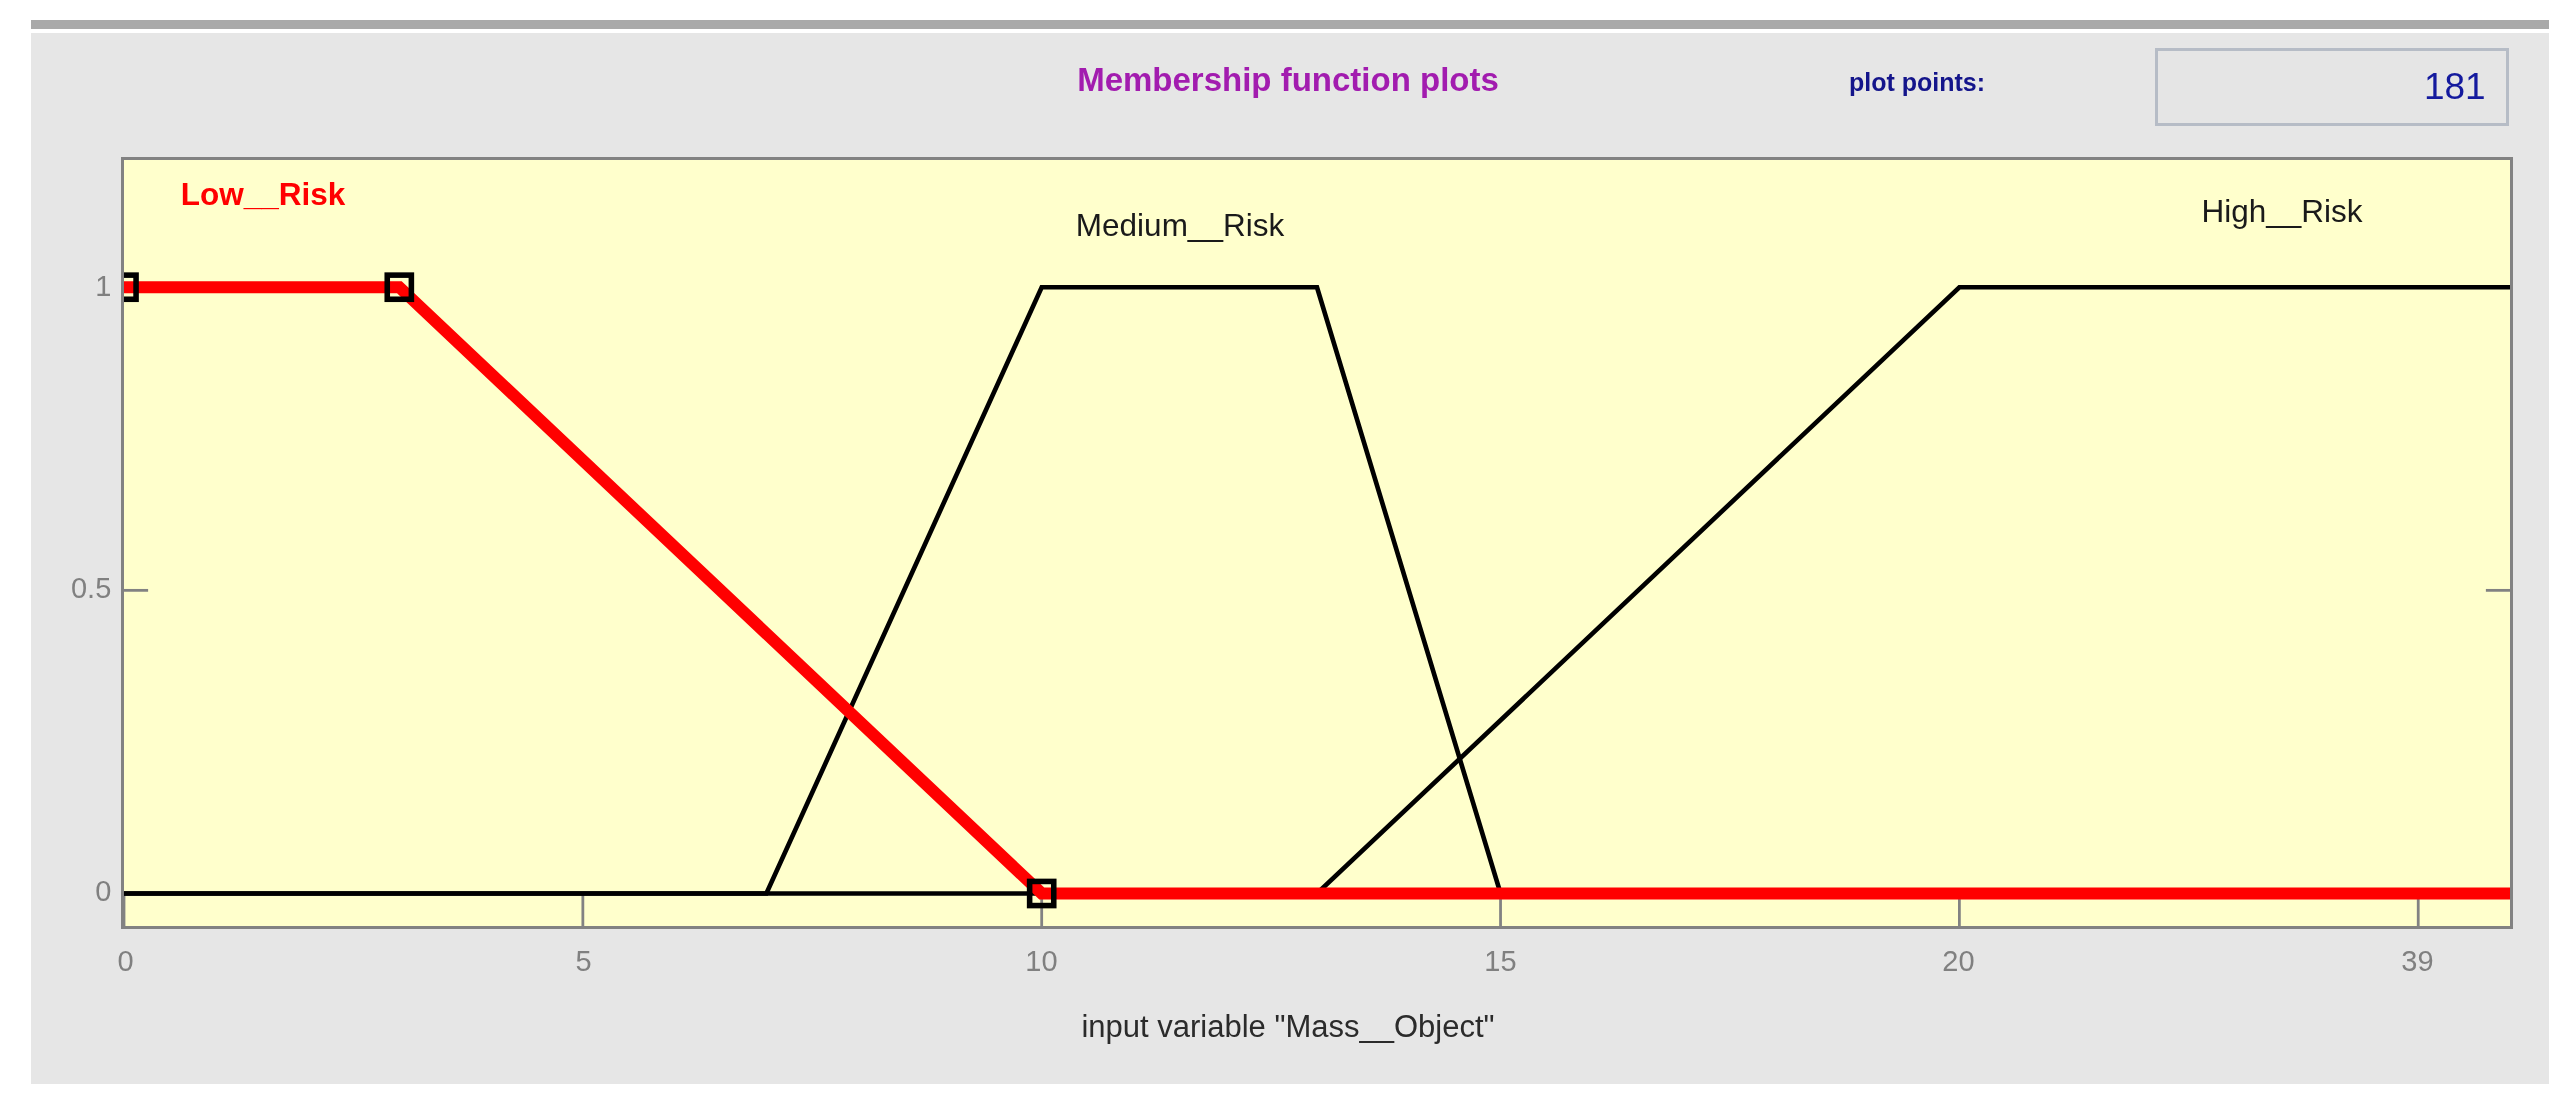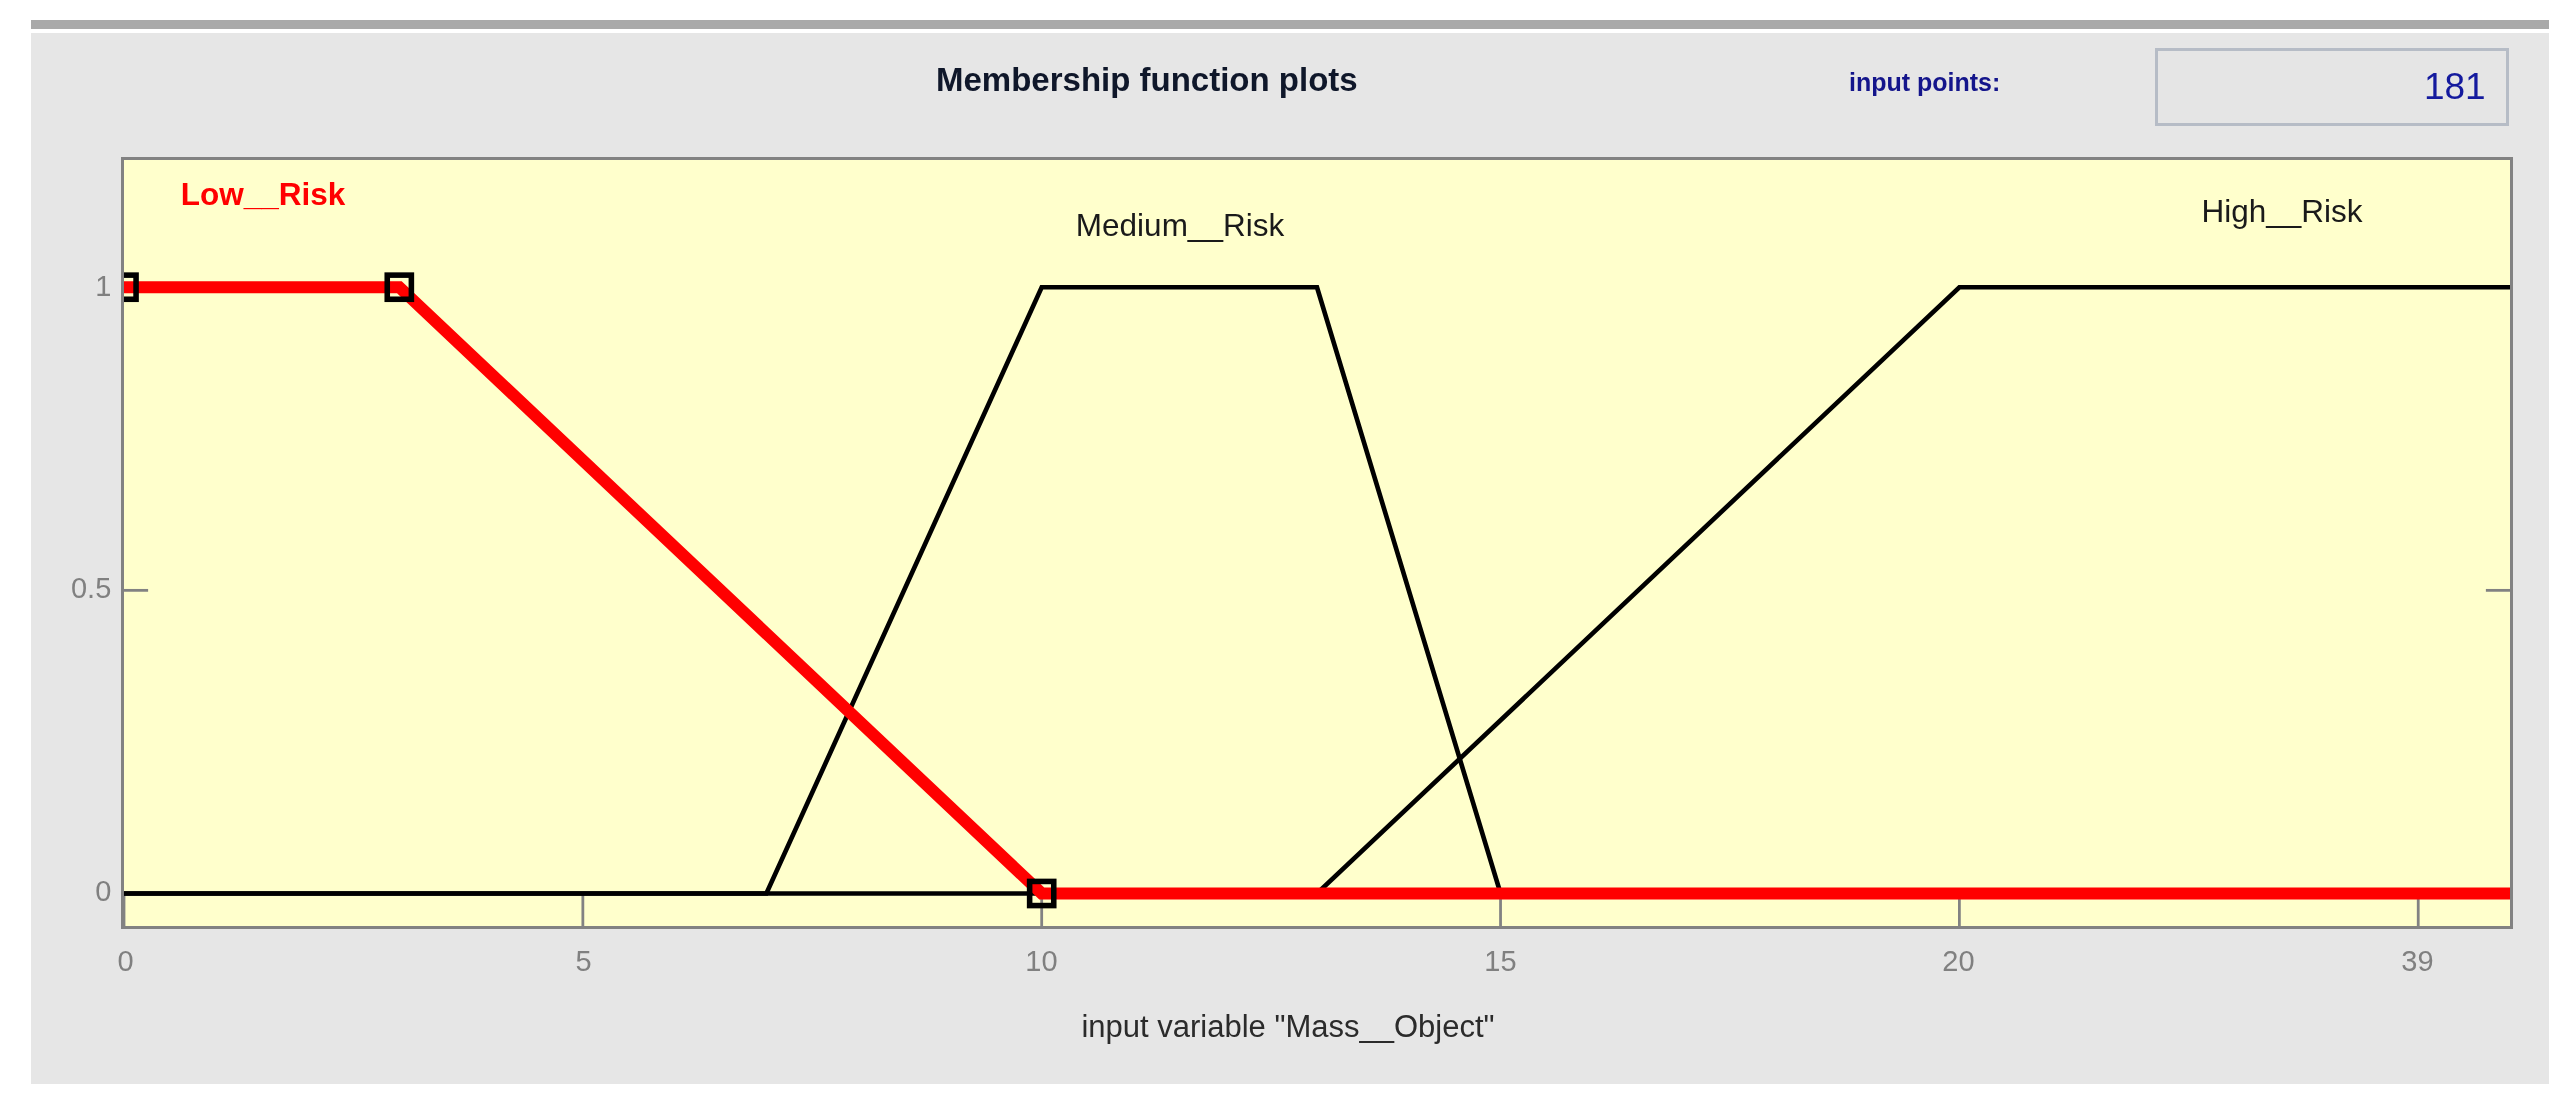--- a/index.html
+++ b/index.html
@@ -15,22 +15,22 @@
     background:#a9a9a9;
   }
   
   #panel{
     position:absolute;left:31px;top:33px;width:2518px;height:1051px;
     background:#e6e6e6;
   }
   
   #plot-title{
     position:absolute;left:936px;top:61px;width:704px;
-    text-align:left;
-    font-size:33px;font-weight:bold;color:#0f172a;
+    text-align:center;
+    font-size:33px;font-weight:bold;color:#a21caf;
     letter-spacing:0px;
     white-space:nowrap;
   }
   #plot-points-label{
     position:absolute;left:1849px;top:68px;
     font-size:25px;font-weight:bold;color:#14158b;
     white-space:nowrap;
   }
   #plot-points-box{
     position:absolute;left:2155px;top:48px;width:354px;height:78px;
@@ -88,21 +88,21 @@
 </style>
 </head>
 <body>
 
 <div id="top-rule"></div>
 
 <div id="panel"></div>
 
 <div id="plot-title">Membership function plots</div>
 
-<div id="plot-points-label">input points:</div>
+<div id="plot-points-label">plot points:</div>
 
 <div id="plot-points-box">
   <span id="plot-points-value">181</span>
 </div>
 
 <div id="plot-frame">
   <svg id="plot-canvas" viewBox="0 0 2572 825" preserveAspectRatio="none">
     <g id="tick-marks">
         <line x1="0" y1="790" x2="0" y2="825" stroke="#828282" stroke-width="3"></line>
         <line x1="494.61538461538464" y1="790" x2="494.61538461538464" y2="825" stroke="#828282" stroke-width="3"></line>

